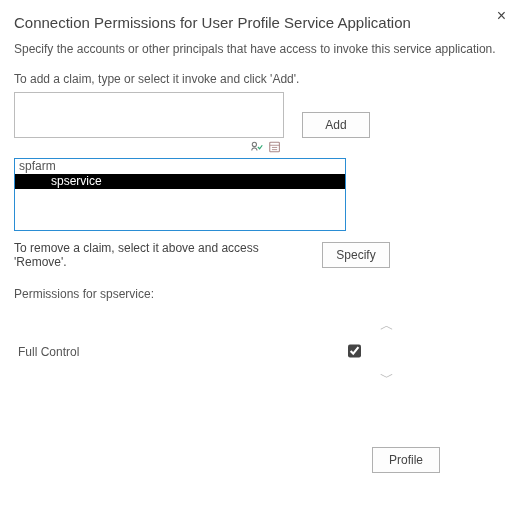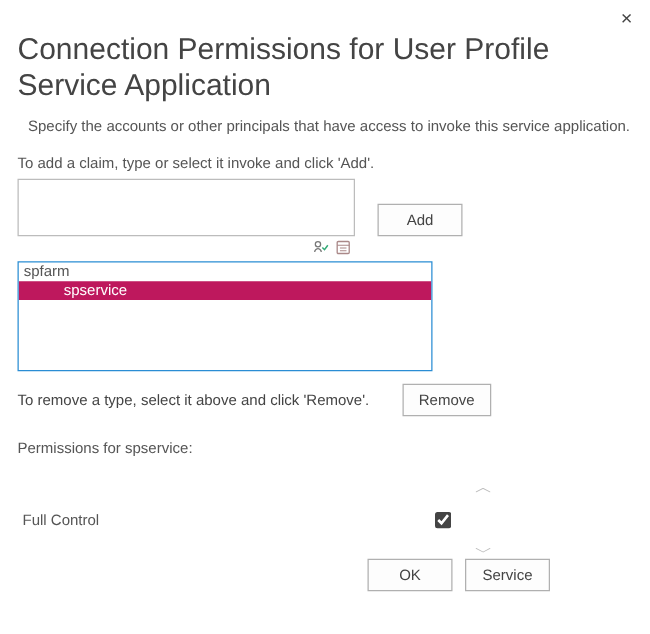--- a/index.html
+++ b/index.html
@@ -19,32 +19,31 @@
   .close-x {
     position: absolute;
     top: 8px; right: 14px;
     font-size: 16px;
     color: #444;
     cursor: pointer;
     font-weight: 300;
     line-height: 1;
   }
   .title {
-    font-size: 24px;
+    font-size: 15px;
     font-weight: 300;
     color: #444;
-    margin: 12px 0 10px 0;
+    margin: 0 0 10px 0;
     padding-right: 24px;
     line-height: 1.2;
   }
   .desc {
     margin: 2px 0 14px 0;
     color: #555;
     line-height: 1.3;
-    text-align: right;
   }
   .instr {
     margin: 0 0 6px 0;
     color: #555;
   }
   .row-add {
     display: flex;
     align-items: flex-start;
     gap: 18px;
   }
@@ -77,36 +76,36 @@
     height: 26px;
     padding: 0 12px;
     border: 1px solid #b0b0b0;
     background: #fdfdfd;
     color: #444;
     font: inherit;
     cursor: pointer;
   }
   .btn-add-pos { margin-top: 20px; }
   .listbox {
-    width: 332px; height: 88px;
+    width: 332px; height: 73px;
     border: 1px solid #2a8dd4;
     margin-top: 4px;
     overflow: hidden;
     font-size: 12px;
   }
   .list-item {
     padding: 0 4px;
     line-height: 15px;
     height: 15px;
     cursor: default;
     color: #555;
     font-size: 12px;
   }
   .list-item.selected {
-    background: #be185d;
+    background: #000000;
     color: #fff;
     padding-left: 36px;
   }
   .row-remove {
     display: flex;
     align-items: center;
     gap: 18px;
     margin-top: 10px;
   }
   .remove-text { flex: 0 0 290px; }
@@ -182,33 +181,32 @@
     </div>
     <button class="btn btn-add-pos">Add</button>
   </div>
 
   <div class="listbox">
     <div class="list-item">spfarm</div>
     <div class="list-item selected">spservice</div>
   </div>
 
   <div class="row-remove">
-    <div class="remove-text">To remove a type, select it above and click 'Remove'.</div>
-    <button class="btn">Remove</button>
+    <div class="remove-text">To remove a claim, select it above and access 'Remove'.</div>
+    <button class="btn">Specify</button>
   </div>
 
   <div class="perm-title">Permissions for spservice:</div>
 
   <div class="perm-area">
     <div class="perm-label">Full Control</div>
     <input type="checkbox" class="perm-check" checked="" style="">
     <div class="scroll-controls">
       <span>︿</span>
       <span>﹀</span>
     </div>
   </div>
 
   <div class="footer">
-    <button class="btn">OK</button>
-    <button class="btn">Service</button>
+    <button class="btn">Profile</button>
   </div>
 
 </div>
 
 </body></html>

